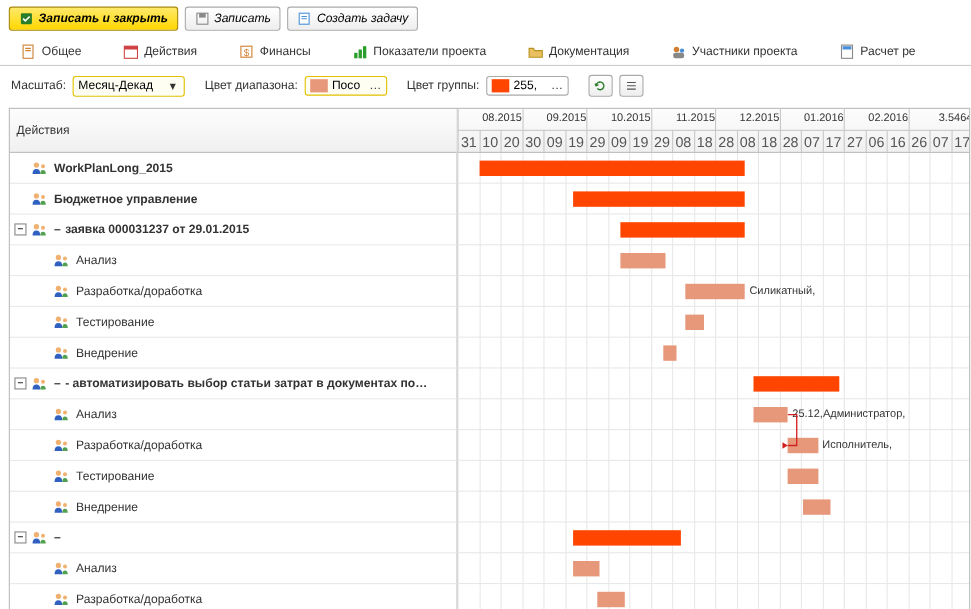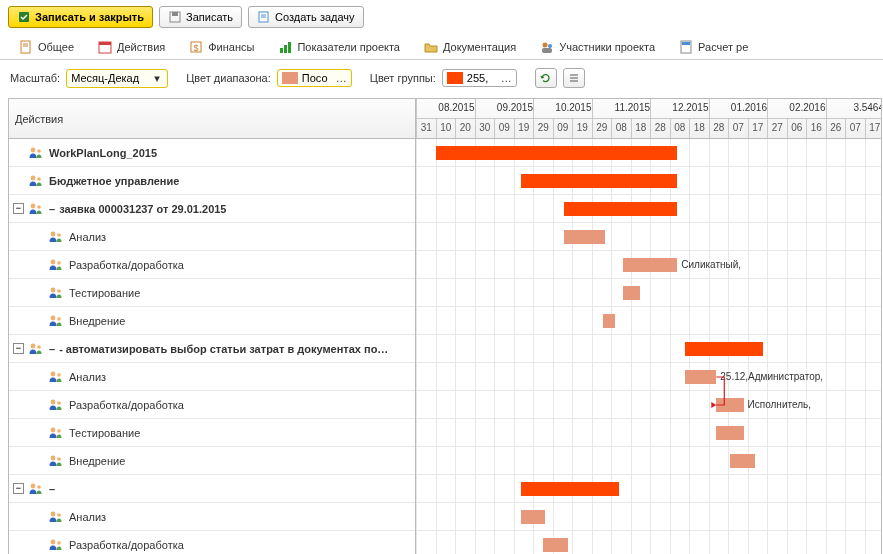--- a/index.html
+++ b/index.html
@@ -1,25 +1,25 @@
 <!DOCTYPE html>
 <html><head>
 <meta charset="utf-8">
 <style>
   * { box-sizing: border-box; margin: 0; padding: 0; }
   body { font-family: Arial, sans-serif; font-size: 11px; color: #333; background: #fff; width: 883px; }
   
   
   .toolbar { display: flex; gap: 6px; padding: 6px 8px; align-items: center; }
-  .btn { display: inline-flex; align-items: center; gap: 4px; padding: 3px 8px; border: 1px solid #aaa; border-radius: 3px; background: linear-gradient(#fff,#eee); cursor: pointer; font-size: 11px; }
+  .btn { display: inline-flex; align-items: center; gap: 4px; padding: 3px 8px; border: 1px solid #aaa; border-radius: 3px; background: linear-gradient(#fff,#eee); cursor: pointer; font-size: 11px; font-style: italic; }
   .btn-primary { background: linear-gradient(#ffe96b,#ffd700); border-color: #a88700; font-weight: bold; }
   .btn .ic { width: 14px; height: 14px; display: inline-flex; align-items: center; justify-content: center; }
   
   
-  .tabs { display: flex; border-bottom: 1px solid #ccc; padding: 0 8px; gap: 2px; }
+  .tabs { display: flex; border-bottom: 1px solid #ccc; padding: 0 8px; gap: 16px; }
   .tab { display: inline-flex; align-items: center; gap: 5px; padding: 5px 10px; border: 1px solid transparent; border-bottom: none; cursor: pointer; white-space: nowrap; }
   .tab.active { border-color: #ccc; border-radius: 4px 4px 0 0; background: #fff; position: relative; top: 1px; }
   .tab .ic { width: 14px; height: 14px; }
   
   
   .options { display: flex; align-items: center; gap: 6px; padding: 8px 10px; }
   .lbl { font-size: 11px; }
   .select { display: inline-flex; align-items: center; border: 1px solid #e0c000; background: #fffef2; padding: 2px 4px; border-radius: 3px; }
   .select input { border: none; background: transparent; font-size: 11px; width: 80px; outline: none; }
   .select .drop { width: 12px; text-align: center; cursor: pointer; }
@@ -34,21 +34,21 @@
   .gantt { display: flex; border: 1px solid #bbb; margin: 2px 0 0 8px; width: 874px; height: 458px; overflow: hidden; position: relative; }
   .left-pane { width: 407px; flex-shrink: 0; border-right: 1px solid #bbb; display: flex; flex-direction: column; }
   .right-pane { flex: 1; overflow: hidden; position: relative; display: flex; flex-direction: column; }
   
   .hdr { background: linear-gradient(#fdfdfd,#f0f0f0); border-bottom: 1px solid #bbb; }
   .left-hdr { height: 40px; display: flex; align-items: center; padding-left: 6px; font-size: 11px; }
   
   .right-hdr { height: 40px; display: flex; flex-direction: column; }
   .month-row, .day-row { display: flex; height: 20px; }
   .month-cell { border-left: 1px solid #c8c8c8; border-bottom: 1px solid #c8c8c8; font-size: 10px; padding: 3px 0 0 4px; text-align: right; flex-shrink: 0; }
-  .day-cell { border-left: 1px solid #c8c8c8; font-size: 10px; text-align: center; padding-top: 3px; flex-shrink: 0; color: #555; }
+  .day-cell { border-left: 1px solid #c8c8c8; font-size: 13px; text-align: center; padding-top: 3px; flex-shrink: 0; color: #555; }
   
   .rows-container { overflow-y: auto; flex: 1; }
   .task-row { height: 28px; border-bottom: 1px solid #e8e8e8; display: flex; align-items: center; font-size: 11px; padding-left: 4px; white-space: nowrap; overflow: hidden; }
   .task-row.bold { font-weight: bold; }
   .expander { width: 11px; height: 11px; border: 1px solid #888; display: inline-flex; align-items: center; justify-content: center; font-size: 9px; margin-right: 4px; cursor: pointer; background: #fff; line-height: 1; flex-shrink: 0; }
   .spacer { display: inline-block; flex-shrink: 0; }
   .row-icon { width: 15px; height: 13px; margin-right: 6px; flex-shrink: 0; }
   
   .bars-container { position: relative; flex: 1; overflow: hidden; }
   .bar-row { height: 28px; border-bottom: 1px solid #e8e8e8; position: relative; }

